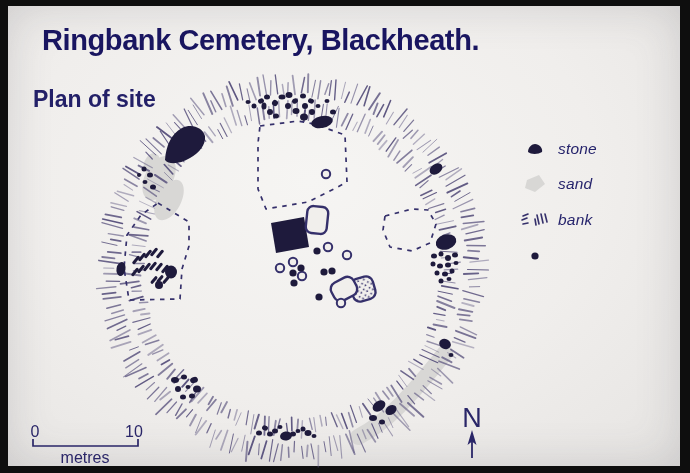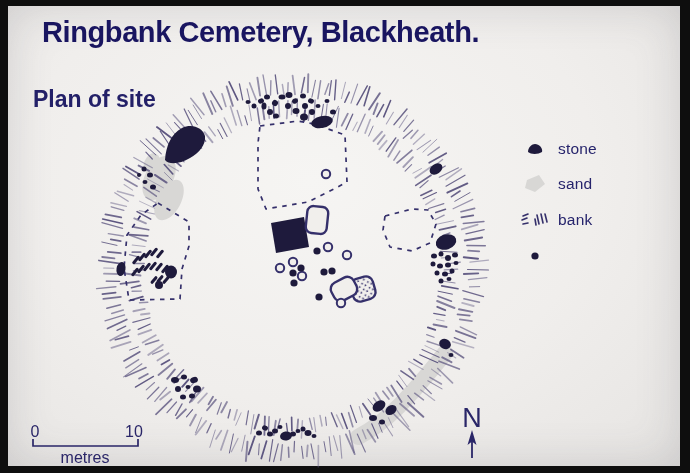--- a/index.html
+++ b/index.html
@@ -1,29 +1,29 @@
 <!DOCTYPE html>
 <html><head>
 <meta charset="utf-8">
 <style>
   html,body{margin:0;padding:0;background:#222;}
   .stage{position:relative;width:690px;height:473px;overflow:hidden;font-family:"Liberation Sans",sans-serif;}
   .frame{position:absolute;inset:0;background:#0e0e0e;}
   .paper{position:absolute;left:8px;top:6px;right:10px;bottom:7px;
          background:radial-gradient(ellipse at 45% 38%, #f6f5f3 0%, #f0eeec 55%, #e6e4e2 100%);
          box-shadow:inset 0 0 45px rgba(70,70,85,.18);}
-  .title{position:absolute;left:34px;top:10px;font-size:29px;font-weight:700;letter-spacing:-0.4px;color:#191560;white-space:nowrap;}
+  .title{position:absolute;left:34px;top:18px;font-size:29px;font-weight:700;letter-spacing:-0.4px;color:#191560;white-space:nowrap;}
   .subtitle{position:absolute;left:25px;top:80px;font-size:23px;font-weight:700;color:#232068;}
   svg.plan{position:absolute;left:0;top:0;width:690px;height:473px;}
   svg text{font-family:"Liberation Sans",sans-serif;}
   .ink-text{fill:#2a2668;}
   .legend{position:absolute;left:504px;top:125px;width:178px;}
   .lrow{display:flex;align-items:center;height:35.6px;}
   .lsym{width:46px;display:flex;justify-content:center;align-items:center;flex:0 0 46px;}
-  .llab{font-size:15.5px;color:#26246c;letter-spacing:0.2px;white-space:nowrap;}
+  .llab{font-size:15.5px;color:#26246c;letter-spacing:0.2px;white-space:nowrap;font-style:italic;}
 </style>
 </head>
 <body>
 
 <div class="stage">
   <div class="frame">
     <div class="paper">
 
       <svg class="plan" id="plan-svg" viewBox="0 0 690 473">
         <defs>

